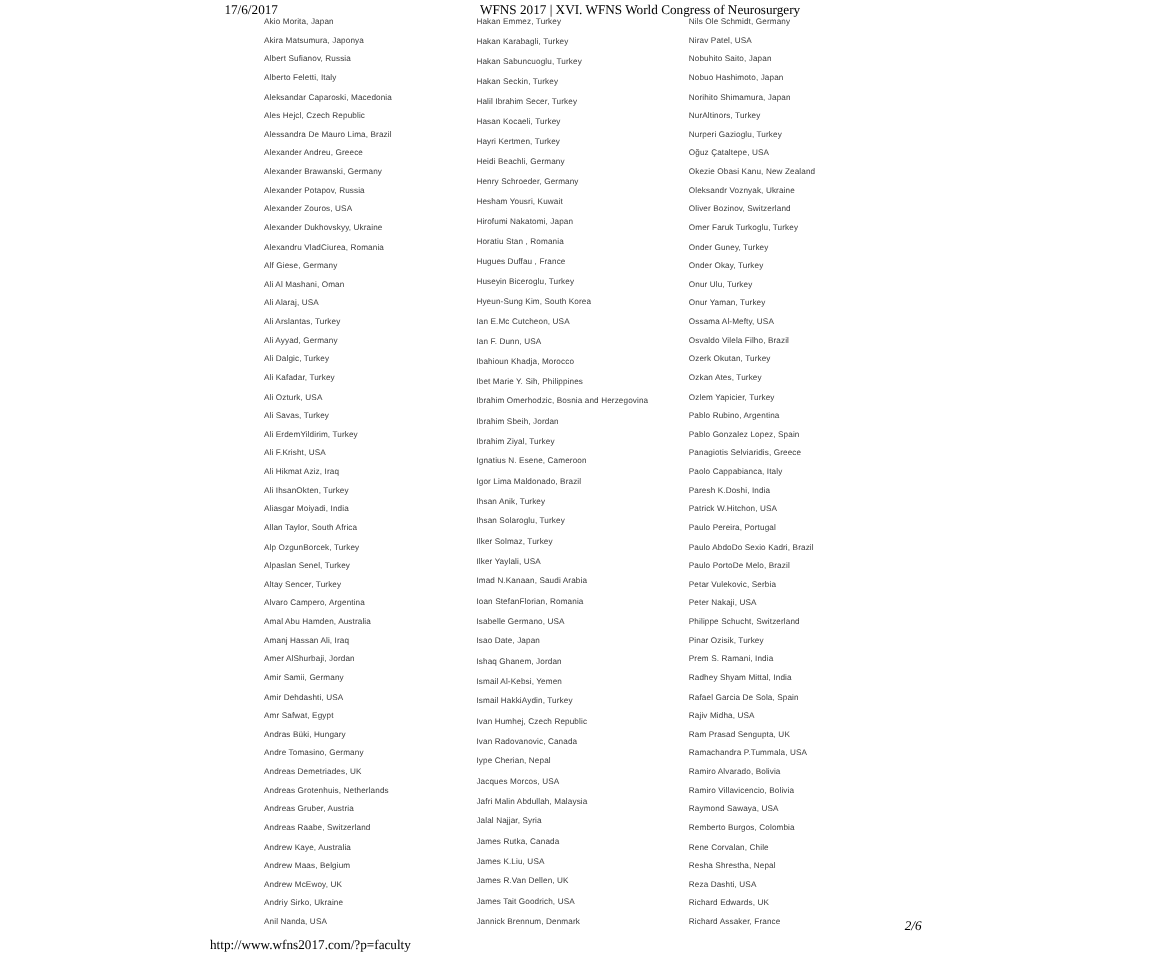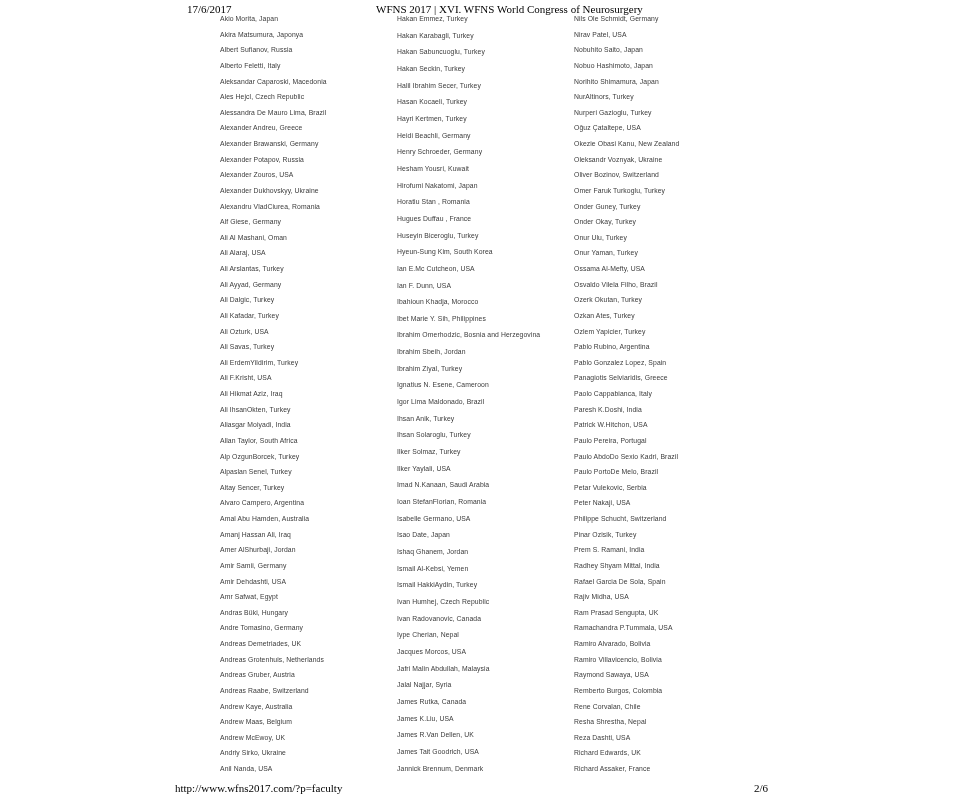--- a/index.html
+++ b/index.html
@@ -16,23 +16,23 @@
   }
   
   .print-meta {
     position: absolute;
     font-family: "Liberation Serif", serif;
     font-size: 11px;
     color: #000000;
     white-space: nowrap;
   }
   #print-date   { top: 3px;  left: 187px; }
-  #page-title   { top: 3px;  left: 376px; }
+  #page-title   { top: 3px;  left: 400px; }
   #footer-url   { bottom: 6px; left: 175px; }
-  #page-number  { bottom: 6px; right: 192px; }
+  #page-number  { bottom: 22px; right: 192px; font-style: italic; }
 
   
   .col {
     position: absolute;
     top: 15px;
     height: 758px;
     display: flex;
     flex-direction: column;
     justify-content: space-between;
     white-space: nowrap;

